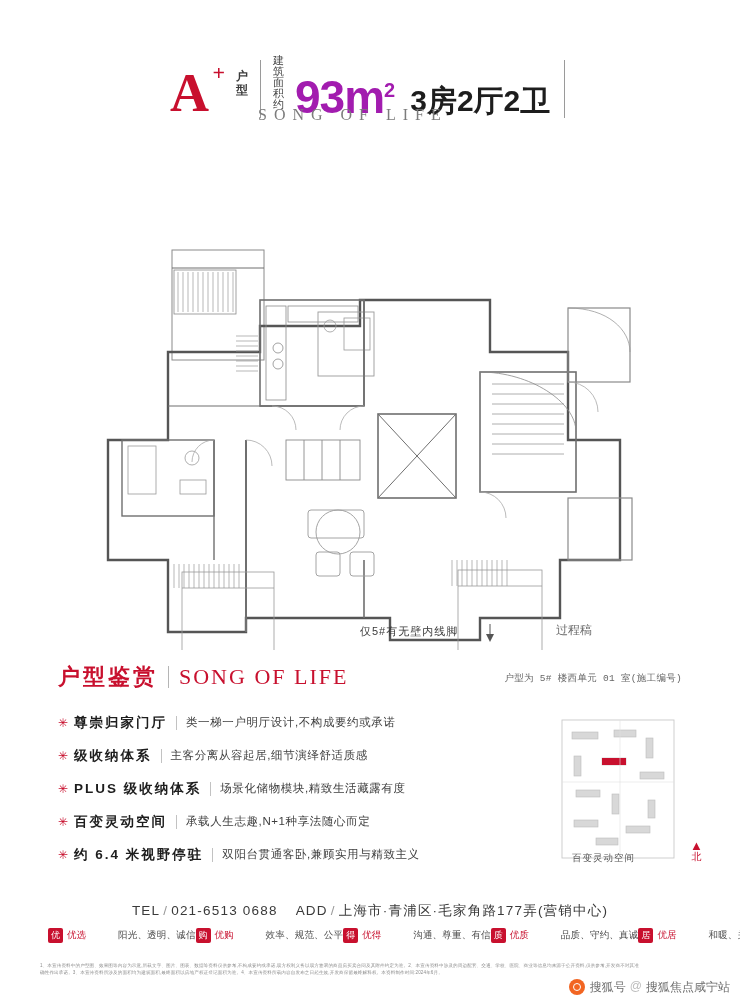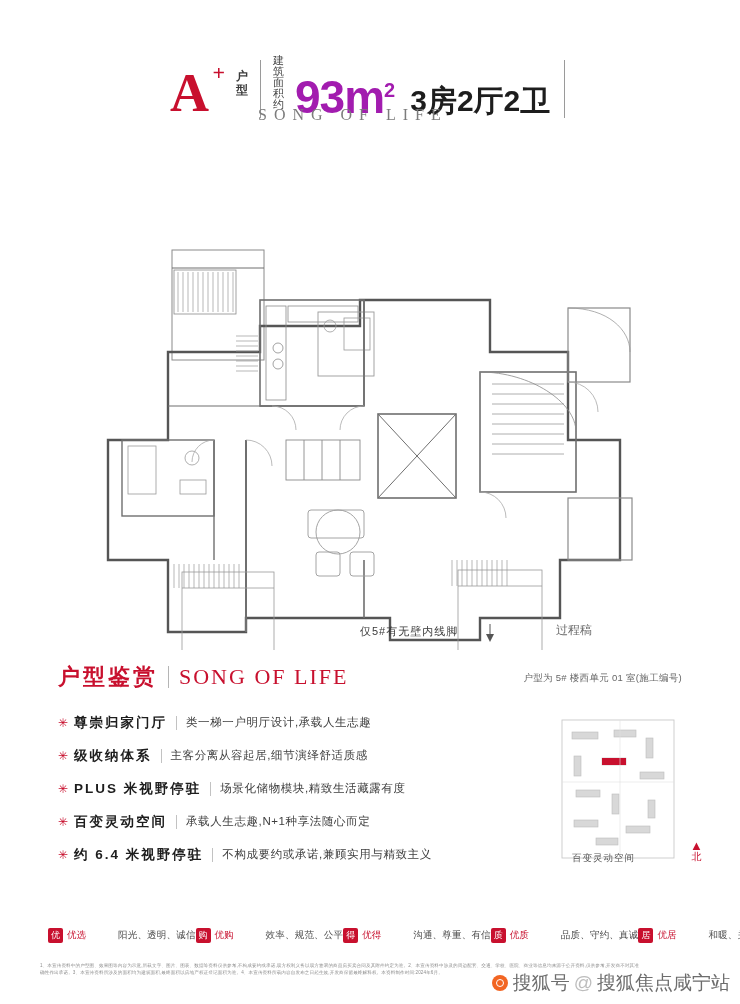--- a/index.html
+++ b/index.html
@@ -166,20 +166,21 @@
     color: #c8102e;
     letter-spacing: 2px;
   }
   .plan-meta {
     position: absolute;
     right: 58px;
     top: 672px;
     font-size: 9.5px;
     color: #666;
     letter-spacing: .3px;
+    font-family: Liberation Mono, monospace;
   }
 
   
   .features {
     position: absolute;
     left: 58px;
     top: 706px;
     width: 430px;
   }
   .feat {
@@ -295,23 +296,22 @@
     color: #8e8e8e;
     letter-spacing: .1px;
   }
 
   
   .watermark {
     position: absolute;
     right: 10px;
     bottom: 8px;
     display: flex;
-    align-items: center;
     color: #6d6d6d;
-    font-size: 19px;
+    font-size: 12px;
   }
   .watermark .wm-logo {
     width: 16px; height: 16px;
     border-radius: 50%;
     background: #f26522;
     margin-right: 5px;
     position: relative;
   }
   .watermark .wm-logo:after {
     content: "";
@@ -517,45 +517,45 @@
     <span class="bar"></span>
     <span class="en">SONG OF LIFE</span>
   </div>
   <div class="plan-meta">户型为 5# 楼西单元 01 室(施工编号)</div>
 
   <div class="features">
     <div class="feat">
       <span class="star">✳</span>
       <span class="k">尊崇归家门厅</span>
       <span class="sep"></span>
-      <span class="v">类一梯一户明厅设计,承载人生志趣</span>
+      <span class="v">类一梯一户明厅设计,不构成要约或承诺</span>
     </div>
     <div class="feat">
       <span class="star">✳</span>
       <span class="k">级收纳体系</span>
       <span class="sep"></span>
       <span class="v">主客分离从容起居,细节演绎舒适质感</span>
     </div>
     <div class="feat">
       <span class="star">✳</span>
-      <span class="k">PLUS 米视野停驻</span>
+      <span class="k">PLUS 级收纳体系</span>
       <span class="sep"></span>
       <span class="v">场景化储物模块,精致生活藏露有度</span>
     </div>
     <div class="feat">
       <span class="star">✳</span>
       <span class="k">百变灵动空间</span>
       <span class="sep"></span>
       <span class="v">承载人生志趣,N+1种享法随心而定</span>
     </div>
     <div class="feat">
       <span class="star">✳</span>
       <span class="k">约 6.4 米视野停驻</span>
       <span class="sep"></span>
-      <span class="v">不构成要约或承诺,兼顾实用与精致主义</span>
+      <span class="v">双阳台贯通客卧,兼顾实用与精致主义</span>
     </div>
   </div>
 
   <div class="sitemap">
     <svg width="126" height="150" viewBox="0 0 126 150" xmlns="http://www.w3.org/2000/svg">
       <rect x="6" y="4" width="112" height="138" fill="none" stroke="#c9c9c9" stroke-width="0.9"></rect>
       <g fill="#d8d8d8" stroke="#bdbdbd" stroke-width="0.6">
         <rect x="16" y="16" width="26" height="7"></rect>
         <rect x="58" y="14" width="22" height="7"></rect>
         <rect x="90" y="22" width="7" height="20"></rect>
@@ -577,20 +577,23 @@
         <line x1="64" y1="4" x2="64" y2="142"></line>
       </g>
     </svg>
   </div>
   <div class="sitemap-label">百变灵动空间</div>
   <div class="north">
     <div class="arrow">▲</div>
     <div class="n">北</div>
   </div>
 
+  <div class="contact">
+    <span>TEL</span><span class="slash">/</span><span>021-6513 0688</span><span class="gap"></span><span>ADD</span><span class="slash">/</span><span>上海市·青浦区·毛家角路177弄(营销中心)</span>
+  </div>
 
   <div class="badges">
     <div class="badge">
       <span class="chip" style="background:#c8102e">优</span>
       <span class="lead">优选</span>
       <span class="txt">阳光、透明、诚信</span>
     </div>
     <div class="badge">
       <span class="chip" style="background:#c8102e">购</span>
       <span class="lead">优购</span>

